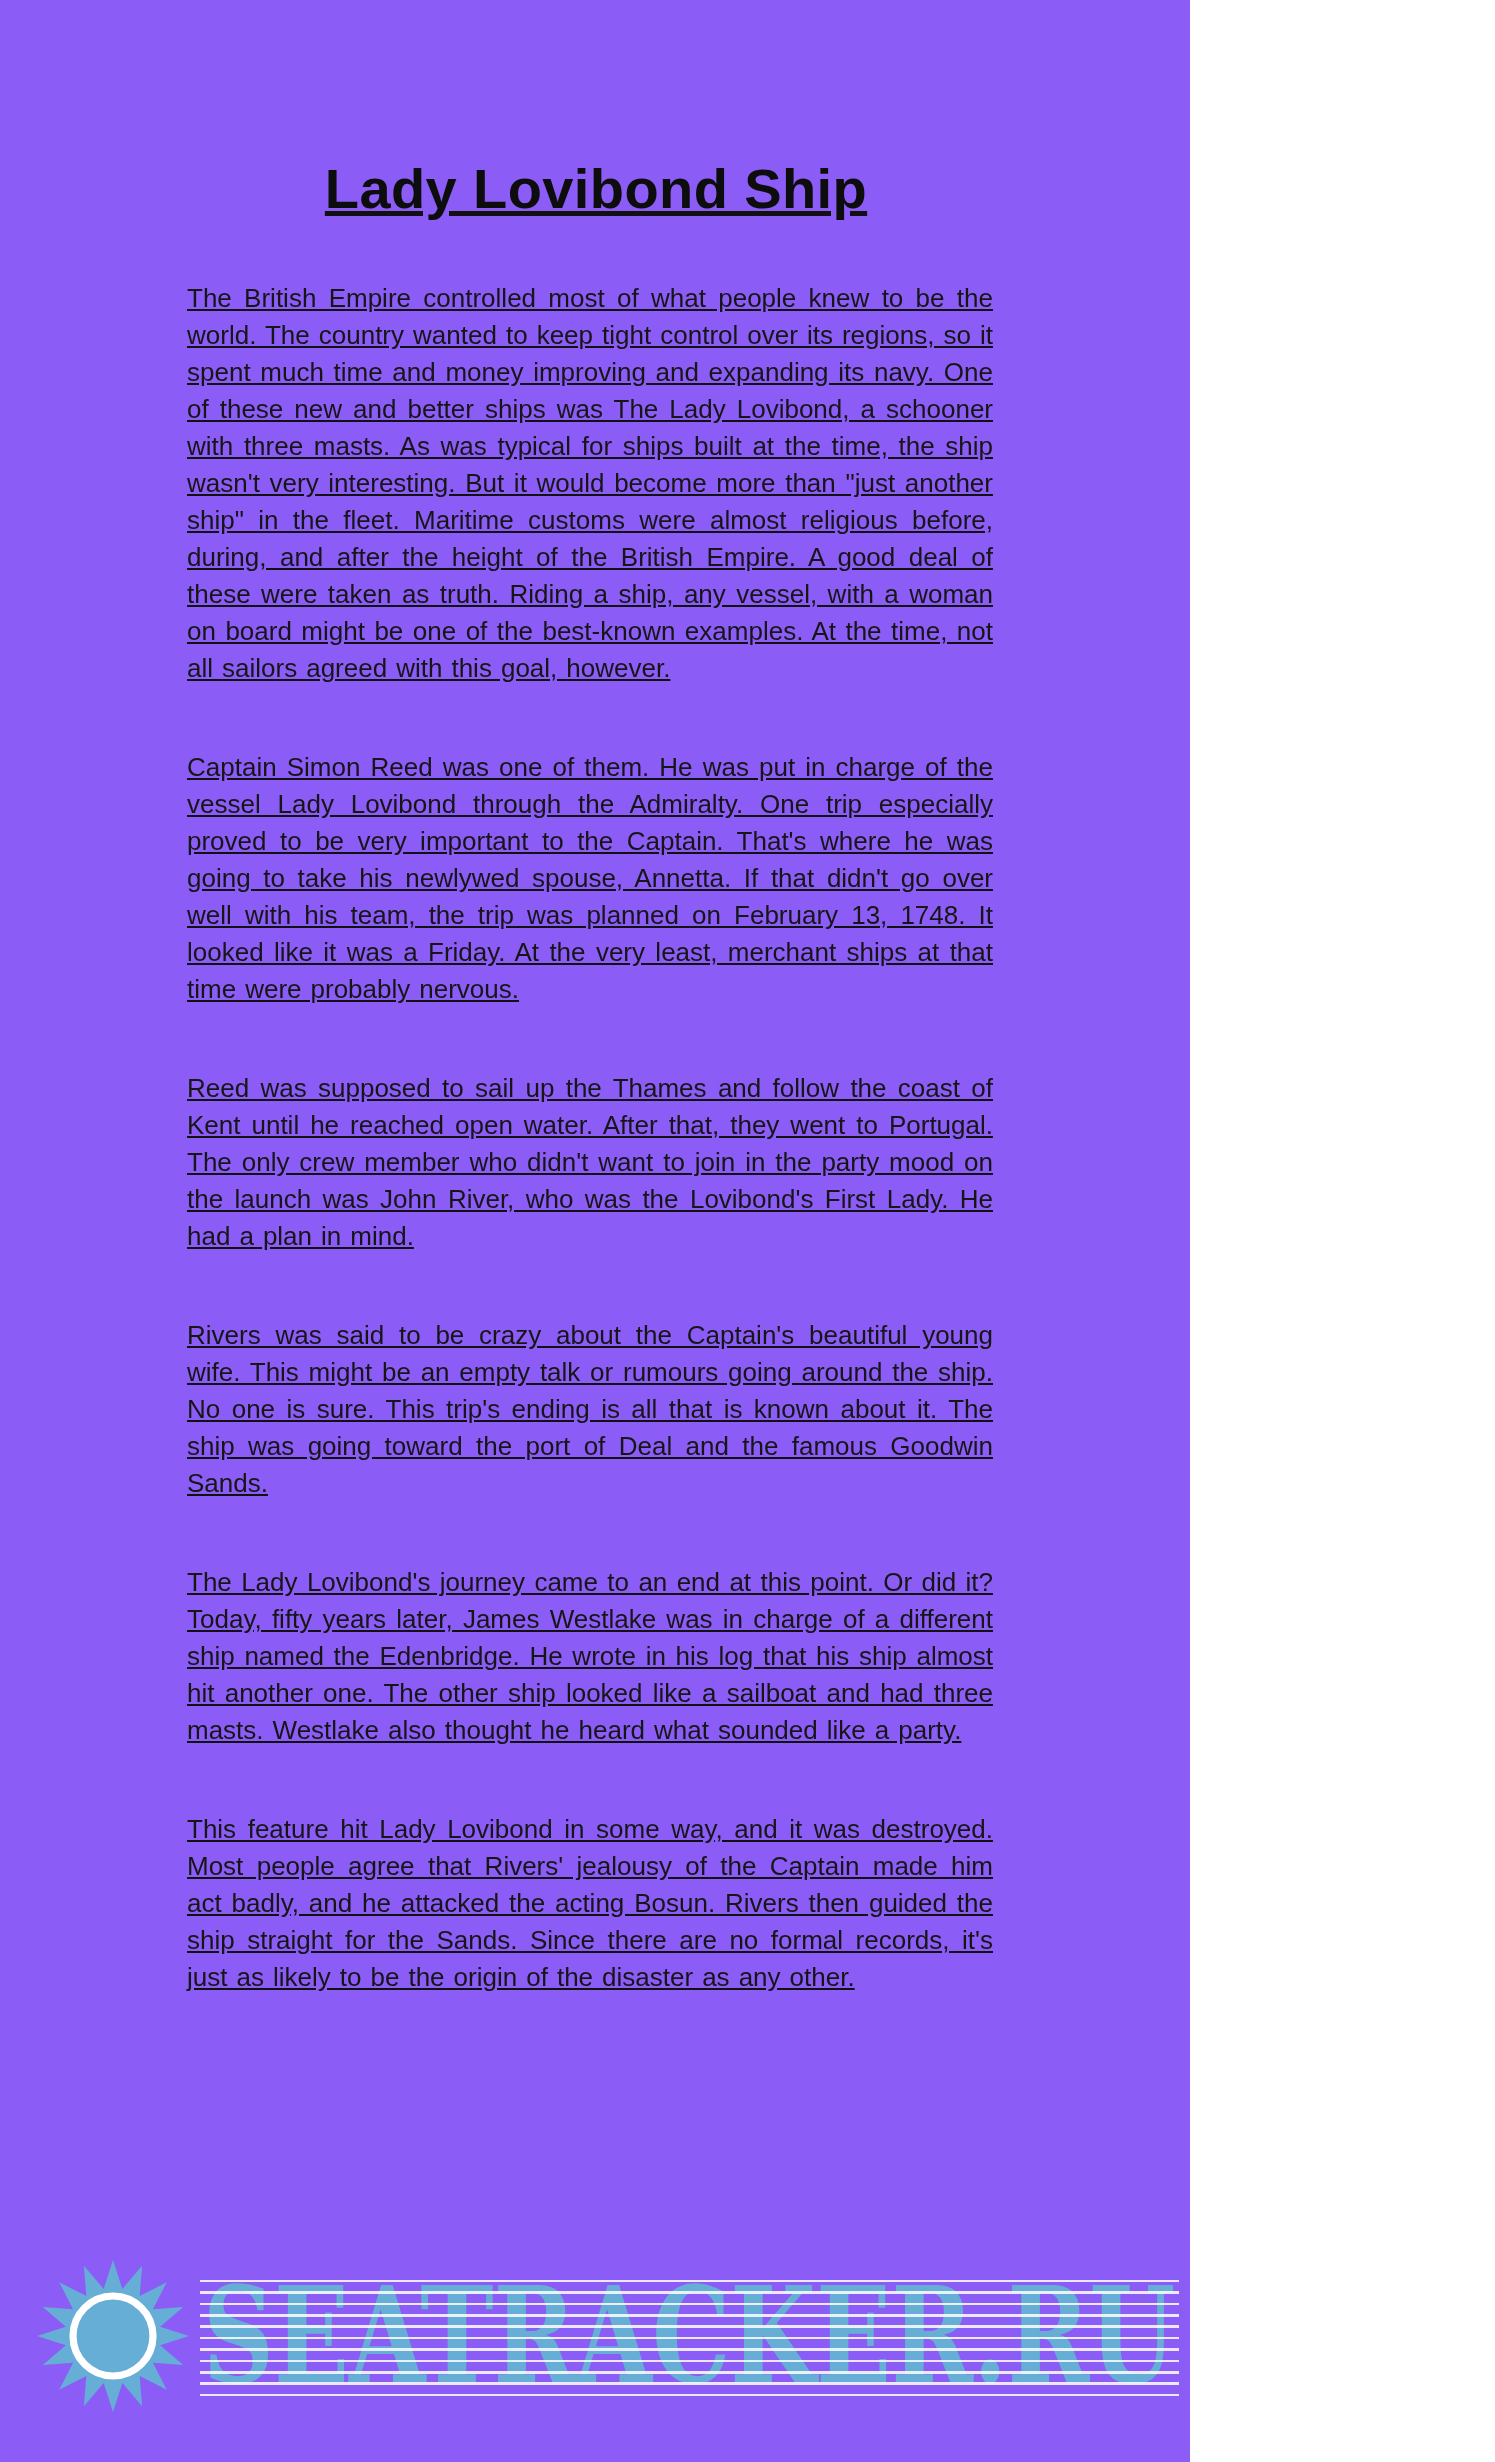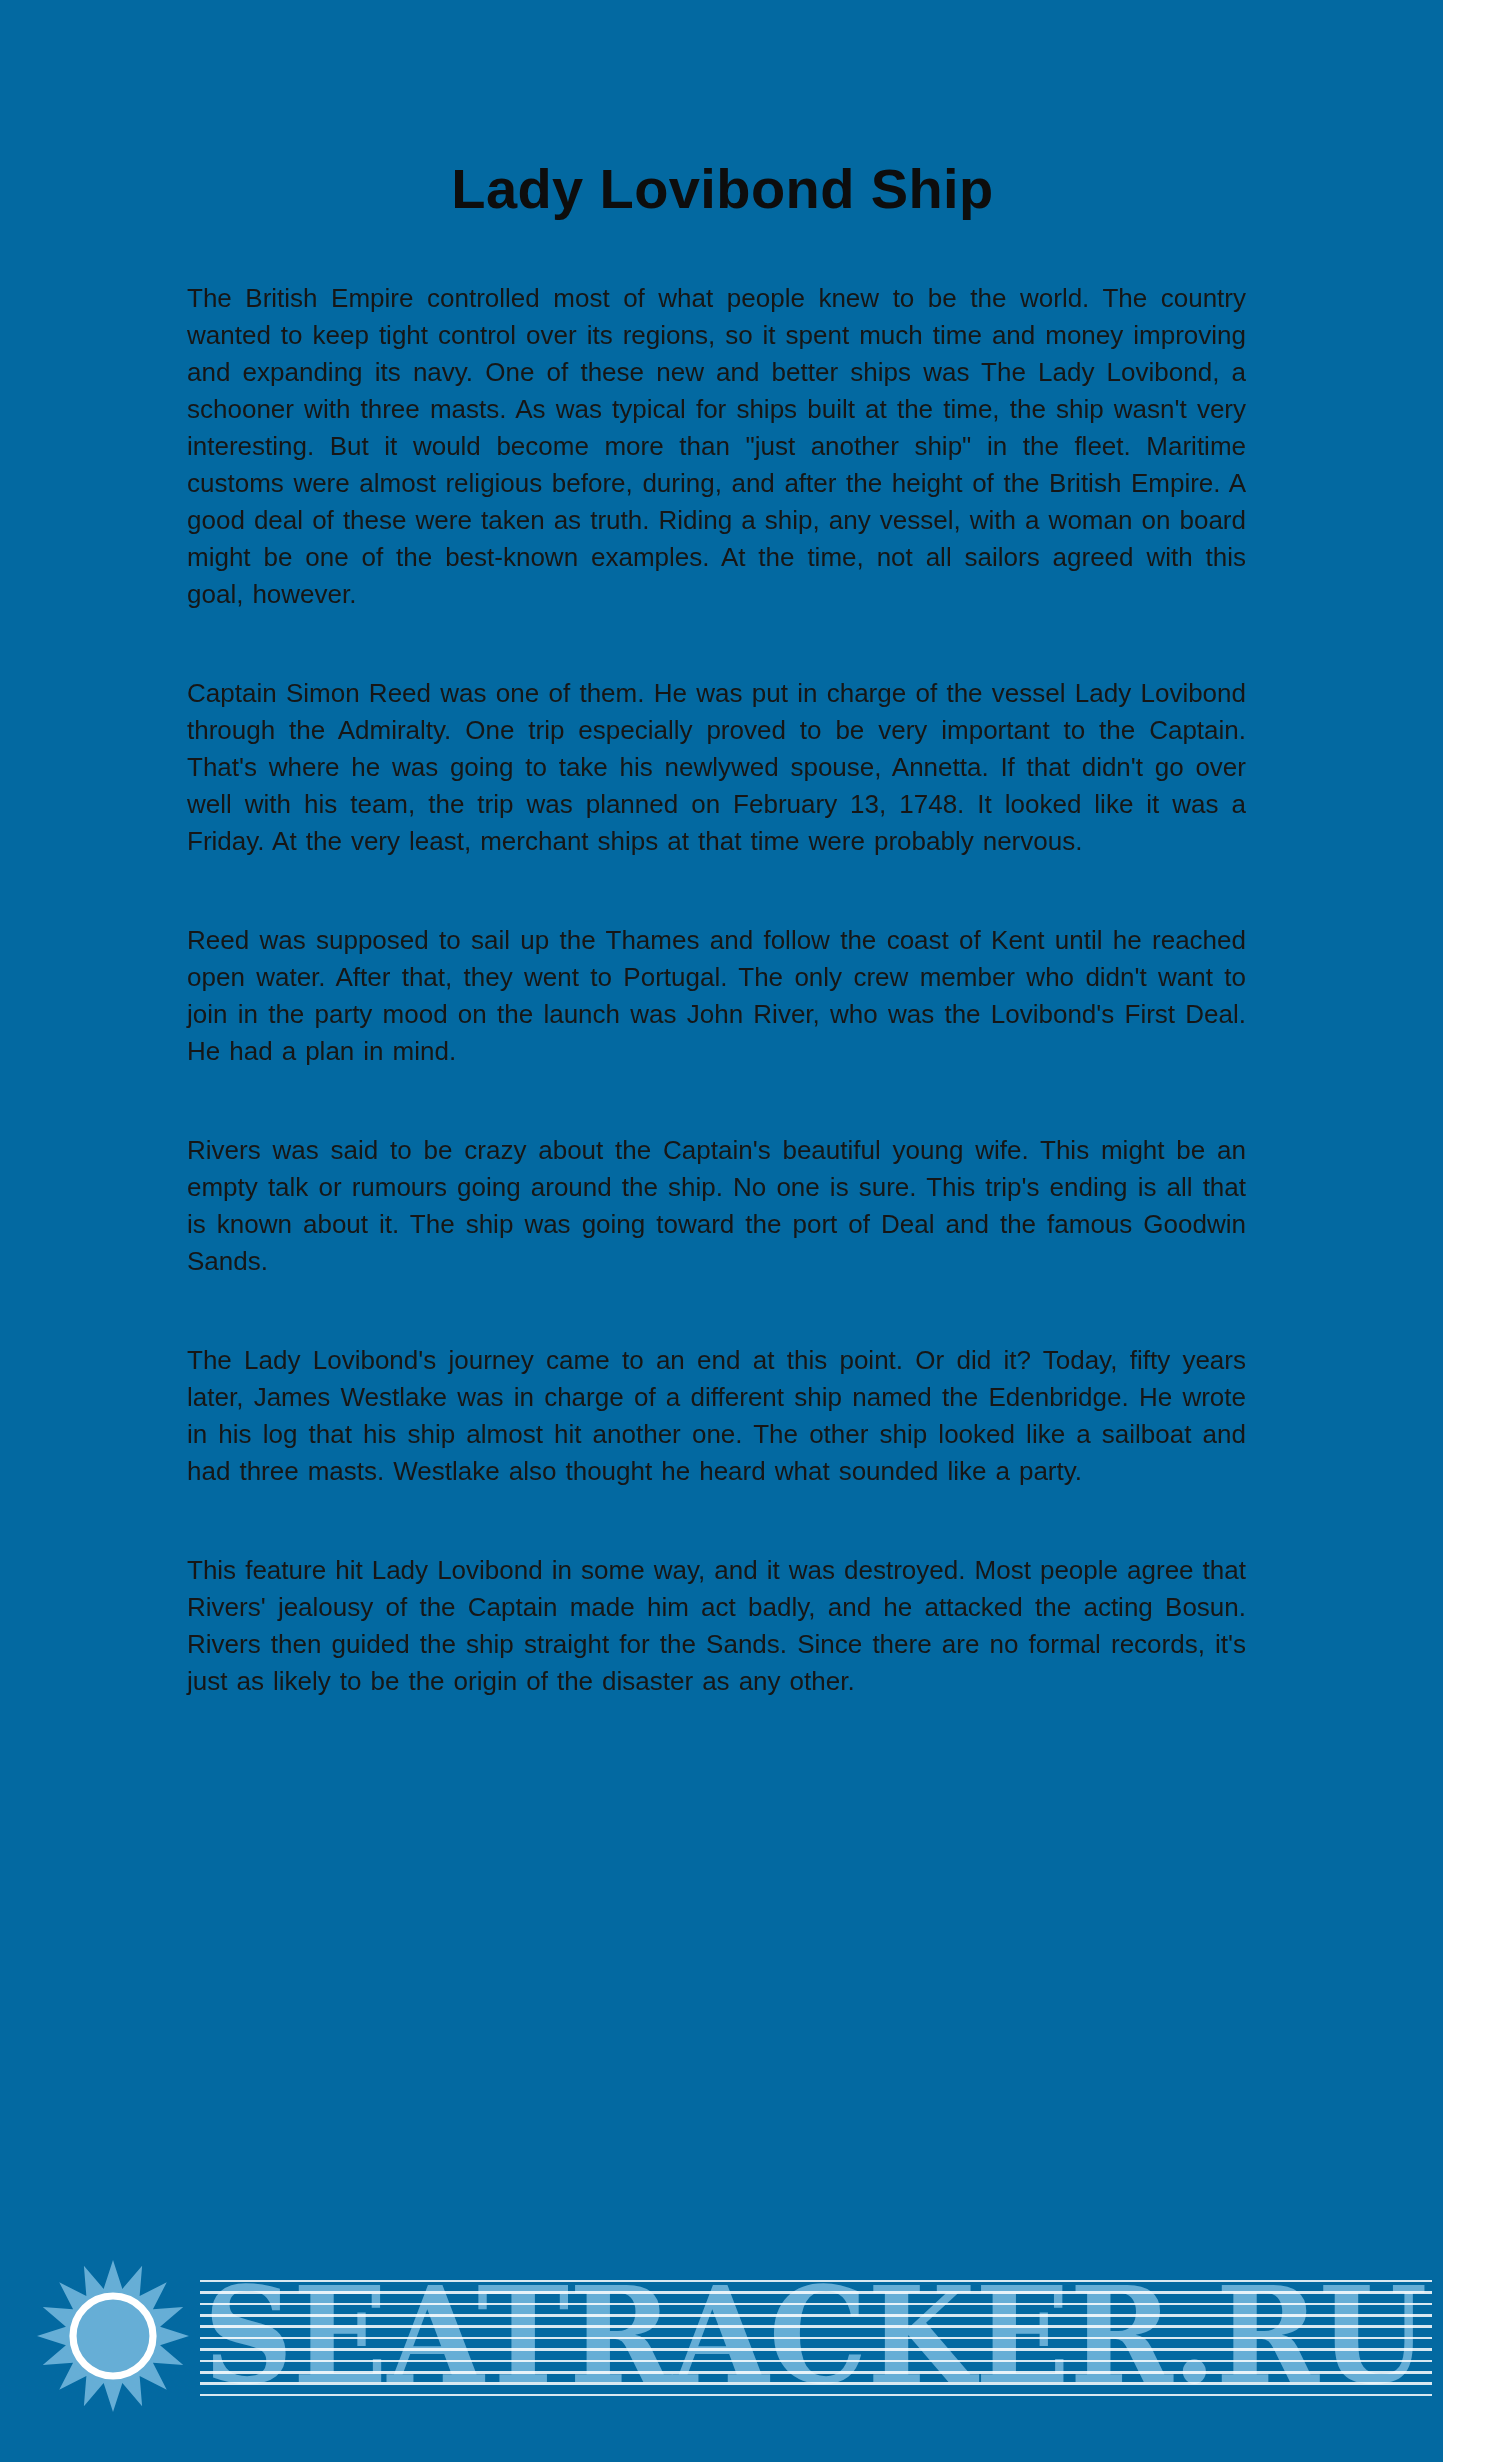--- a/index.html
+++ b/index.html
@@ -2,26 +2,27 @@
 <html style="font-size:14px"><head>
 <meta charset="utf-8">
 <style>
   html, body {
     margin: 0;
     padding: 0;
     background: #ffffff;
   }
   .page {
     position: relative;
-    width: 1443px;
+    width: 1190px;
     height: 2462px;
-    background: #0369a1;
+    background: #8b5cf6;
     overflow: hidden;
     font-family: "Liberation Sans", sans-serif;
     color: #111111;
+    text-decoration: underline;
   }
   .content {
     padding: 157px 185px 0 187px;
   }
   .title {
     margin: 0 0 60px 0;
     font-size: 56px;
     line-height: 63px;
     font-weight: 700;
     text-align: center;
@@ -75,21 +76,21 @@
 </style>
 </head>
 <body>
 
 <div class="page">
 
   <div class="content">
     <h1 class="title">Lady Lovibond Ship</h1>
     <p class="para">The British Empire controlled most of what people knew to be the world. The country wanted to keep tight control over its regions, so it spent much time and money improving and expanding its navy. One of these new and better ships was The Lady Lovibond, a schooner with three masts. As was typical for ships built at the time, the ship wasn't very interesting. But it would become more than "just another ship" in the fleet. Maritime customs were almost religious before, during, and after the height of the British Empire. A good deal of these were taken as truth. Riding a ship, any vessel, with a woman on board might be one of the best-known examples. At the time, not all sailors agreed with this goal, however.</p>
     <p class="para">Captain Simon Reed was one of them. He was put in charge of the vessel Lady Lovibond through the Admiralty. One trip especially proved to be very important to the Captain. That's where he was going to take his newlywed spouse, Annetta. If that didn't go over well with his team, the trip was planned on February 13, 1748. It looked like it was a Friday. At the very least, merchant ships at that time were probably nervous.</p>
-    <p class="para">Reed was supposed to sail up the Thames and follow the coast of Kent until he reached open water. After that, they went to Portugal. The only crew member who didn't want to join in the party mood on the launch was John River, who was the Lovibond's First Deal. He had a plan in mind.</p>
+    <p class="para">Reed was supposed to sail up the Thames and follow the coast of Kent until he reached open water. After that, they went to Portugal. The only crew member who didn't want to join in the party mood on the launch was John River, who was the Lovibond's First Lady. He had a plan in mind.</p>
     <p class="para">Rivers was said to be crazy about the Captain's beautiful young wife. This might be an empty talk or rumours going around the ship. No one is sure. This trip's ending is all that is known about it. The ship was going toward the port of Deal and the famous Goodwin Sands.</p>
     <p class="para">The Lady Lovibond's journey came to an end at this point. Or did it? Today, fifty years later, James Westlake was in charge of a different ship named the Edenbridge. He wrote in his log that his ship almost hit another one. The other ship looked like a sailboat and had three masts. Westlake also thought he heard what sounded like a party.</p>
     <p class="para">This feature hit Lady Lovibond in some way, and it was destroyed. Most people agree that Rivers' jealousy of the Captain made him act badly, and he attacked the acting Bosun. Rivers then guided the ship straight for the Sands. Since there are no formal records, it's just as likely to be the origin of the disaster as any other.</p>
   </div>
 
   <div class="watermark">
     <svg class="sun" viewBox="0 0 200 200" aria-hidden="true">
       <g fill="#66aed6">
         <polygon points="195,100 158.9,111.7 187.8,136.4 149.9,133.3 167.2,167.2 133.3,149.9 136.4,187.8 111.7,158.9 100,195 88.3,158.9 63.6,187.8 66.7,149.9 32.8,167.2 50.1,133.3 12.2,136.4 41.1,111.7 5,100 41.1,88.3 12.2,63.6 50.1,66.7 32.8,32.8 66.7,50.1 63.6,12.2 88.3,41.1 100,5 111.7,41.1 136.4,12.2 133.3,50.1 167.2,32.8 149.9,66.7 187.8,63.6 158.9,88.3"></polygon>
         <circle cx="100" cy="100" r="50" stroke="#ffffff" stroke-width="9"></circle>

